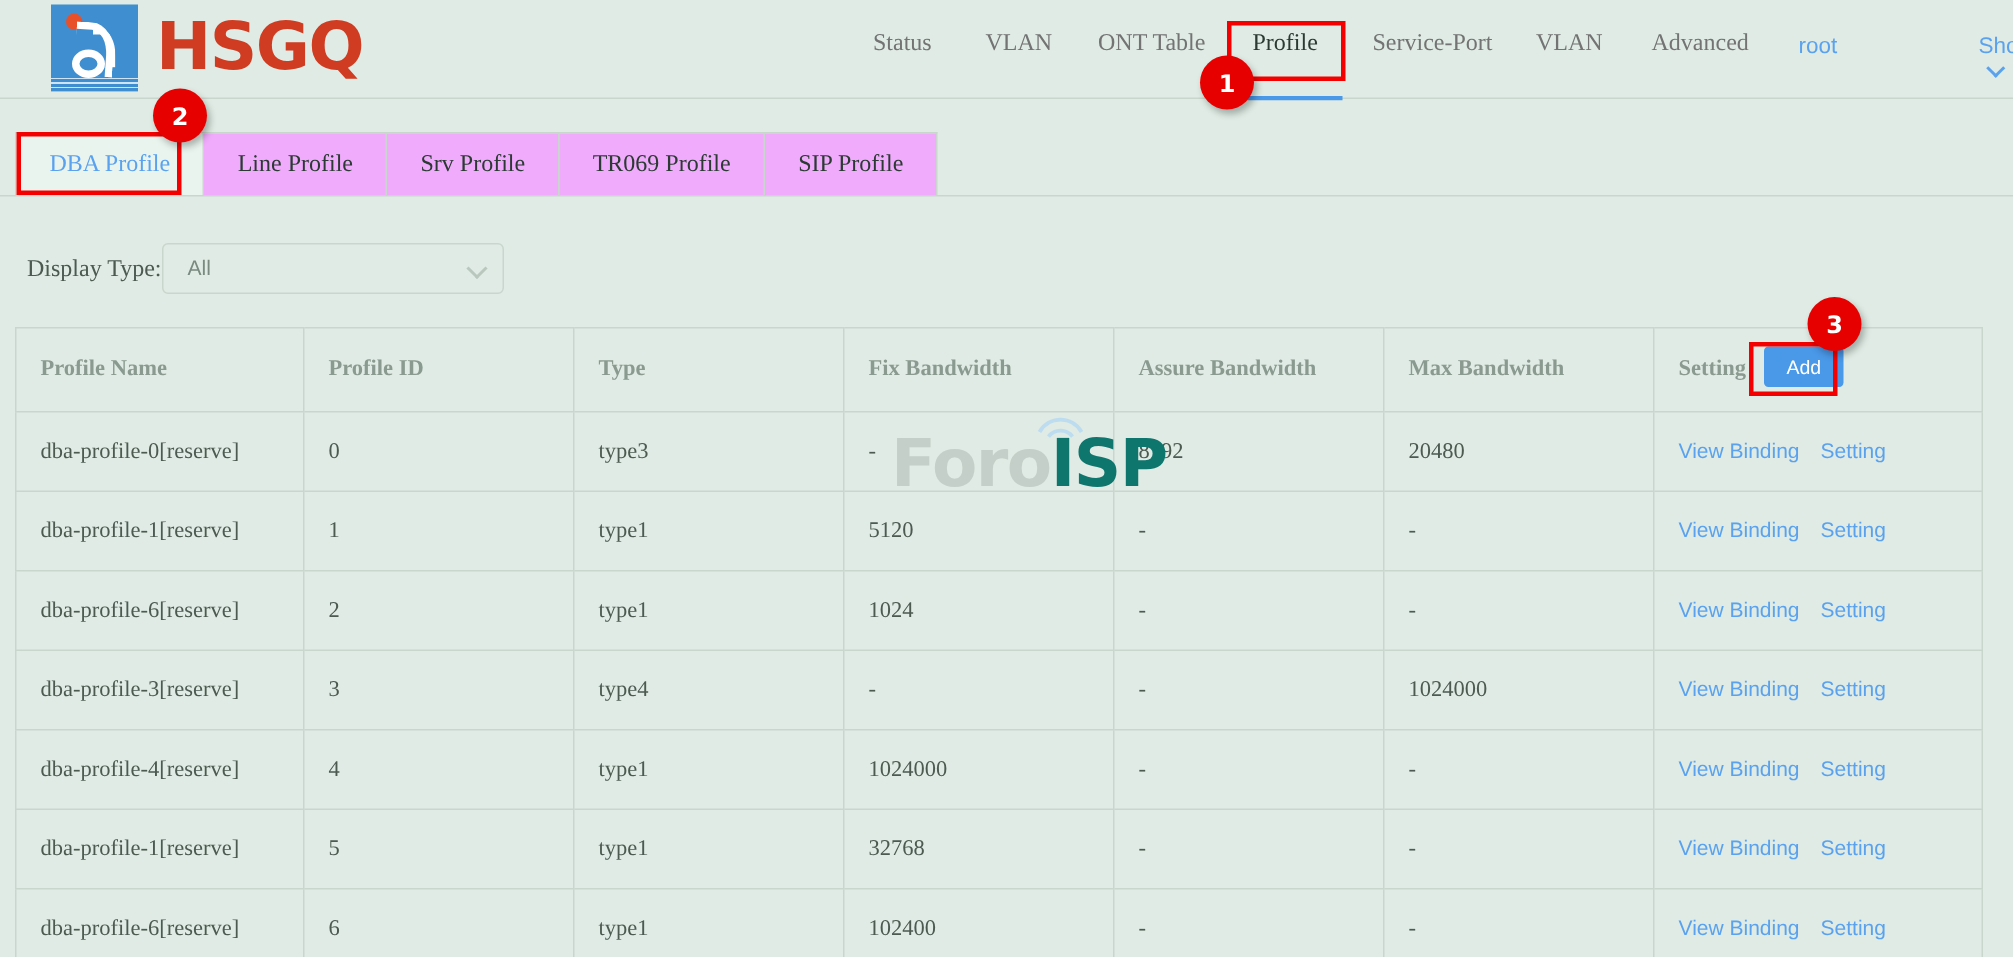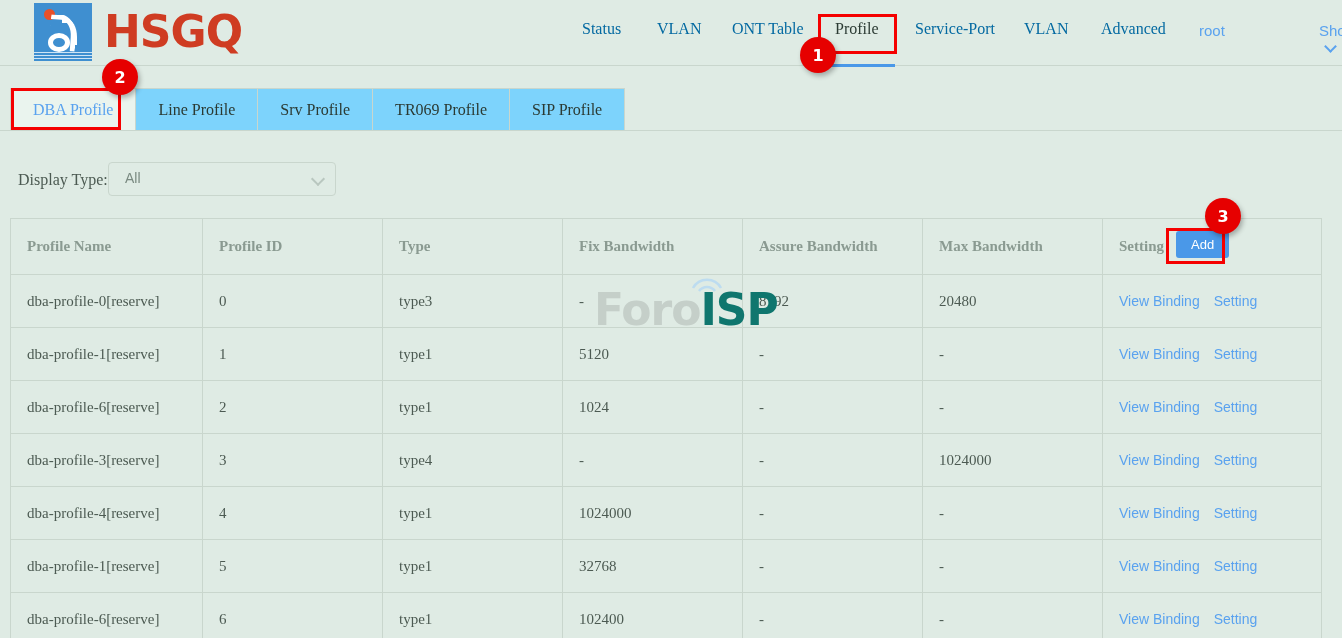--- a/index.html
+++ b/index.html
@@ -53,21 +53,21 @@
   .logo-text {
     font-family: "DejaVu Sans", sans-serif;
     font-weight: bold; font-size: 44px; color: #cf3c22;
     letter-spacing: -1px; line-height: 1; margin-left: 4px;
   }
 
   .mainnav { position: absolute; left: 560px; top: 0; height: 66px; }
   .nav-item {
     position: absolute; top: 20px; height: 26px;
     font-family: "Liberation Serif", serif;
-    font-size: 16px; color: #0369a1; white-space: nowrap; cursor: pointer;
+    font-size: 16px; color: #737373; white-space: nowrap; cursor: pointer;
   }
   .nav-item.active { color: #2b3a33; }
   .nav-underline {
     position: absolute; left: 820px; top: 64px; width: 75px; height: 3px;
     background: #4a98e8;
   }
   .userzone { position: absolute; top: 22px; height: 22px;
      font-family: "Liberation Sans", sans-serif; font-size: 15px; color: #5aa2ef; cursor: pointer; }
   .chev {
     display: inline-block; width: 9px; height: 9px;
@@ -84,21 +84,21 @@
   .subtabs {
     position: absolute; left: 10px; top: 21px; height: 42px;
     display: flex; align-items: stretch;
     border: 1px solid #c9d6cd; border-bottom: none;
     background: transparent;
   }
   .subtab {
     padding: 0 22px; display: flex; align-items: center; justify-content: center;
     font-family: "Liberation Serif", serif; font-size: 16px; color: #2b3a33;
     border-right: 1px solid #c9d6cd; cursor: pointer; white-space: nowrap;
-    background: #7dd3fc;
+    background: #f0abfc;
   }
   .subtab:last-child { border-right: none; }
   .subtab.active { color: #5aa2ef; background: #eaf4ee; }
 
   
   .filter-row { position: absolute; left: 0; top: 160px; width: 1342px; height: 44px; }
   .filter-label {
     position: absolute; left: 18px; top: 11px;
     font-family: "Liberation Serif", serif; font-size: 16px; color: #4c5a52;
   }

